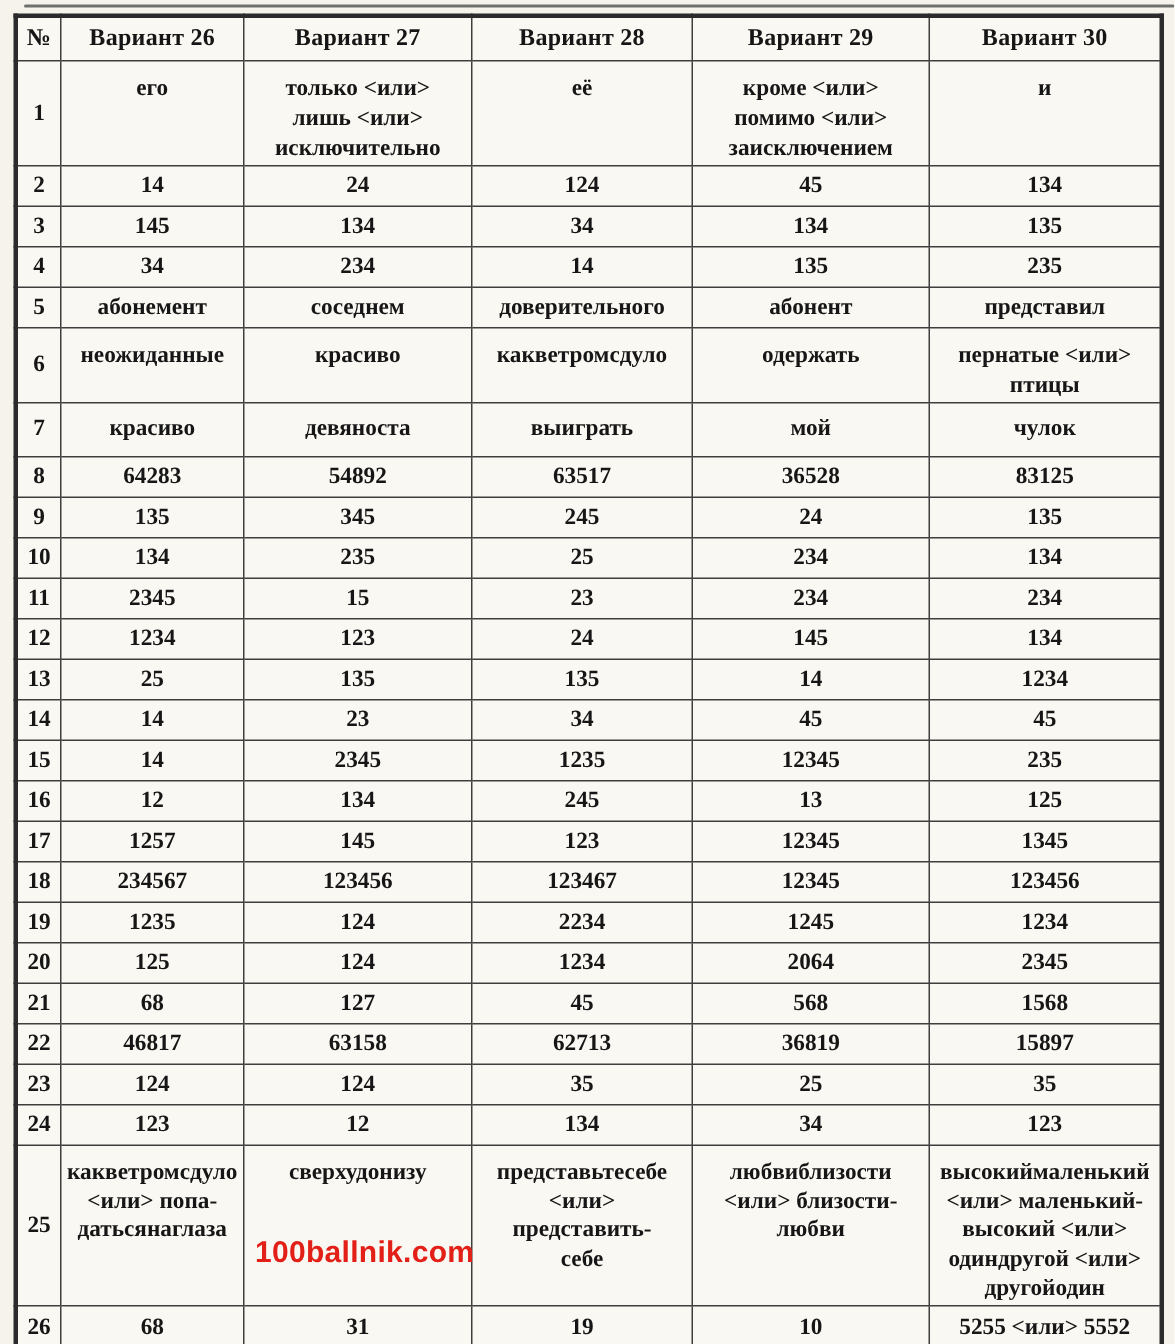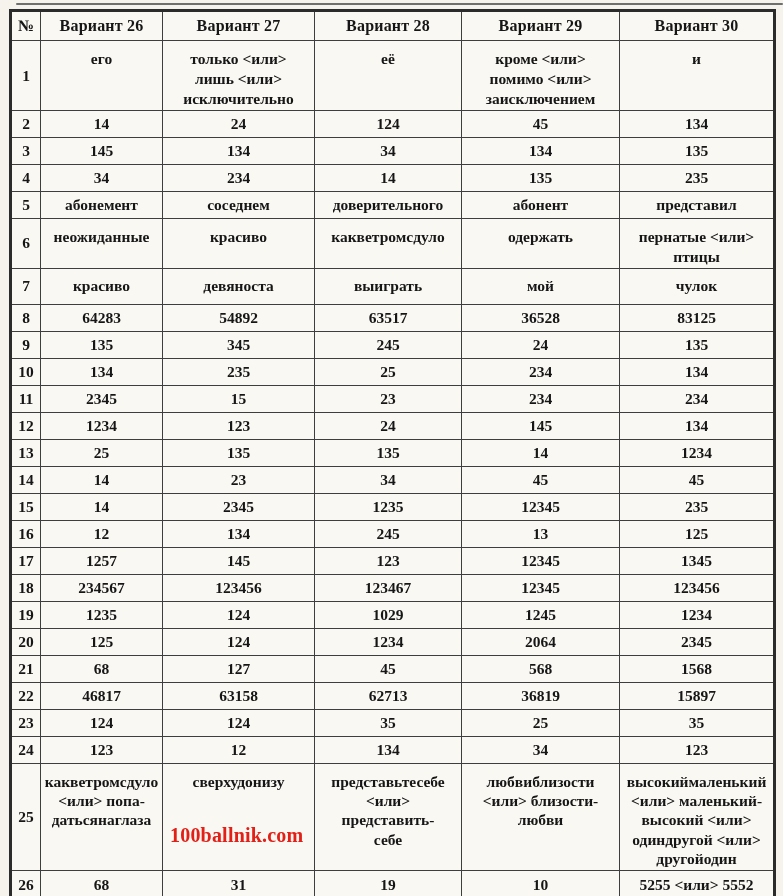--- a/index.html
+++ b/index.html
@@ -45,25 +45,25 @@
   tr.h-r6{height:46px;}
   tr.h-r7{height:36px;}
   tr.h-r25{height:102px;}
   tr.h-r26{height:31px;margin-top:36px;}
   tr.top-align td.ans{vertical-align:top;padding-top:8px;}
   tr.h-r25 td.ans{line-height:1.25;margin-left:20px;}
   .watermark{
     position:absolute;
     left:170px;top:822px;
     width:142px;
-    font-family:Liberation Serif, serif;
+    font-family:Liberation Sans, sans-serif;
     font-weight:bold;
     font-size:20px;
     line-height:26px;
-    text-align:left;
+    text-align:center;
     letter-spacing:.2px;
   }
 </style>
 </head>
 <body>
 
 <div class="page">
   <div class="scan-top-line"></div>
 
   <table class="answers">
@@ -232,21 +232,21 @@
           <td class="ans">234567</td>
           <td class="ans">123456</td>
           <td class="ans">123467</td>
           <td class="ans">12345</td>
           <td class="ans">123456</td>
         </tr>
         <tr class="h-std">
           <td class="num">19</td>
           <td class="ans">1235</td>
           <td class="ans">124</td>
-          <td class="ans">1029</td>
+          <td class="ans">2234</td>
           <td class="ans">1245</td>
           <td class="ans">1234</td>
         </tr>
         <tr class="h-std">
           <td class="num">20</td>
           <td class="ans">125</td>
           <td class="ans">124</td>
           <td class="ans">1234</td>
           <td class="ans">2064</td>
           <td class="ans">2345</td>

